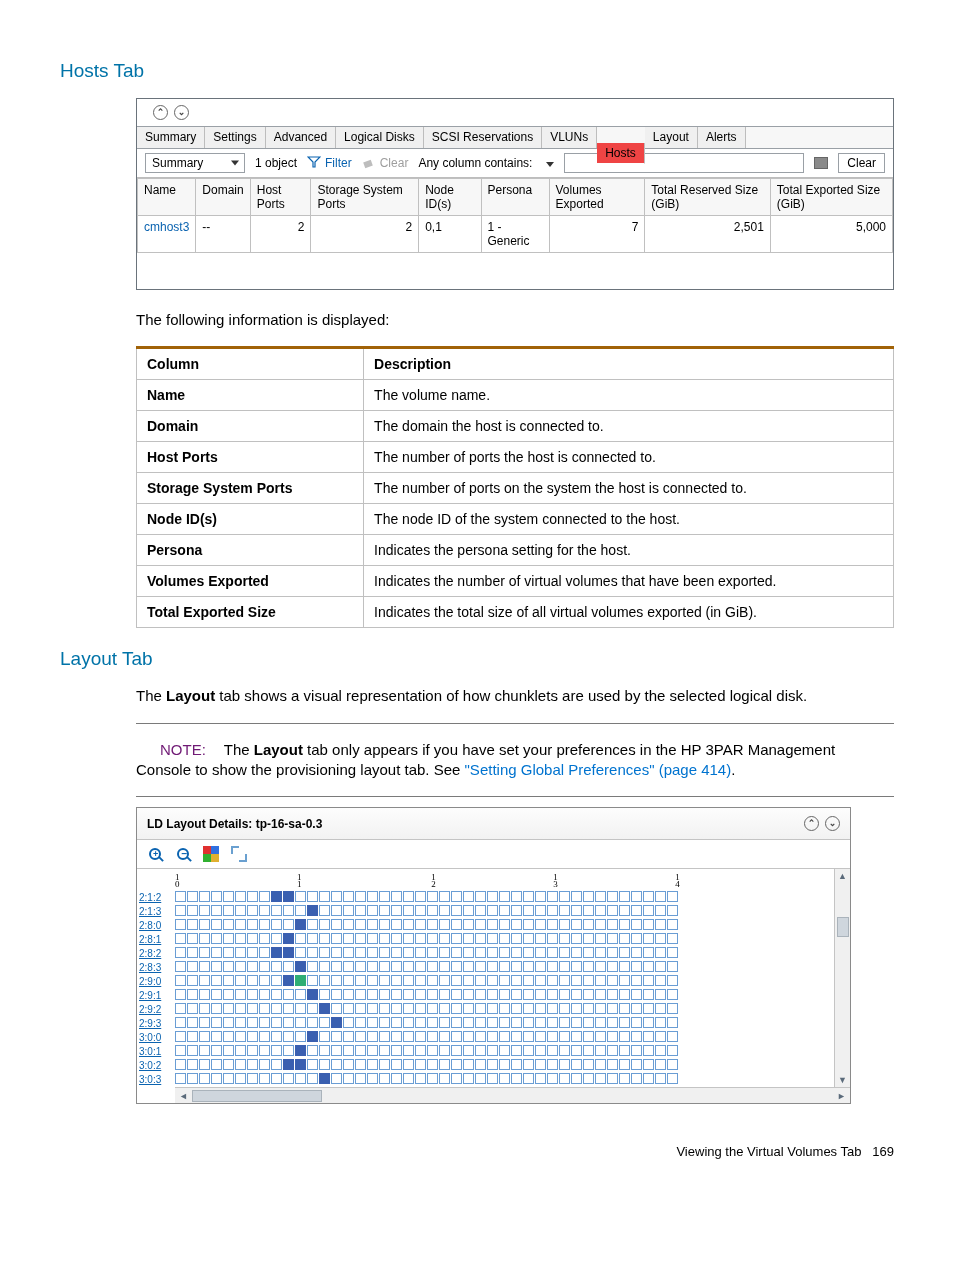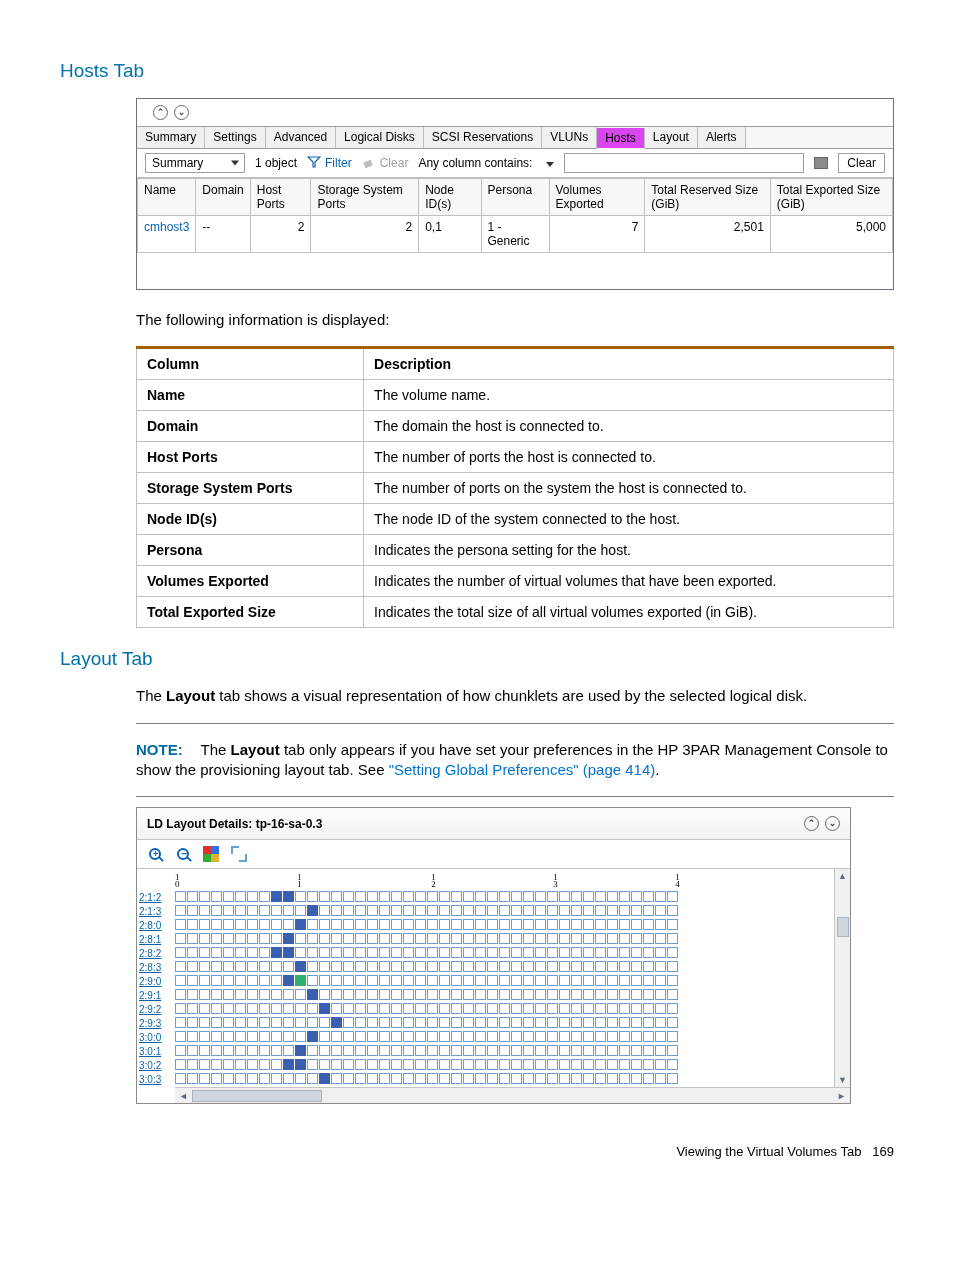--- a/index.html
+++ b/index.html
@@ -55,24 +55,24 @@
     font-size: 12px;
     align-items: stretch;
   }
   .tab {
     padding: 3px 8px;
     border-right: 1px solid #bdbdbd;
     cursor: pointer;
     background: #f0f0f0;
   }
   .tab.active {
-    background: #d946ef;
+    background: #ef4444;
     border-bottom: 1px solid #fff;
     position: relative;
-    top: 1px;
+    top: 16px;
   }
   .toolbar {
     display: flex;
     align-items: center;
     gap: 10px;
     padding: 4px 8px;
     border-bottom: 1px solid #bdbdbd;
     font-size: 12px;
   }
   .dd {
@@ -132,21 +132,21 @@
     padding: 7px 10px;
     text-align: left;
     font-size: 14px;
     vertical-align: top;
   }
   .desc-table th { font-weight: bold; }
   .desc-table td.key { font-weight: bold; width: 30%; }
 
   .para { margin: 16px 0; font-size: 15px; line-height: 1.35; }
   hr.div { border: none; border-top: 1px solid #7a7a7a; margin: 6px 0; }
-  .note-label { color: #0369a1; font-weight: bold; margin-right: 14px; }
+  .note-label { color: #701a75; font-weight: normal; margin-right: 14px; margin-left: 24px; }
   .link-text { color: #0073cf; cursor: pointer; }
   .bold { font-weight: bold; }
 
   
   .ld-panel {
     border: 1px solid #8a8a8a;
     width: 715px;
     margin: 10px 0;
     background: #fff;
     font-size: 12px;

